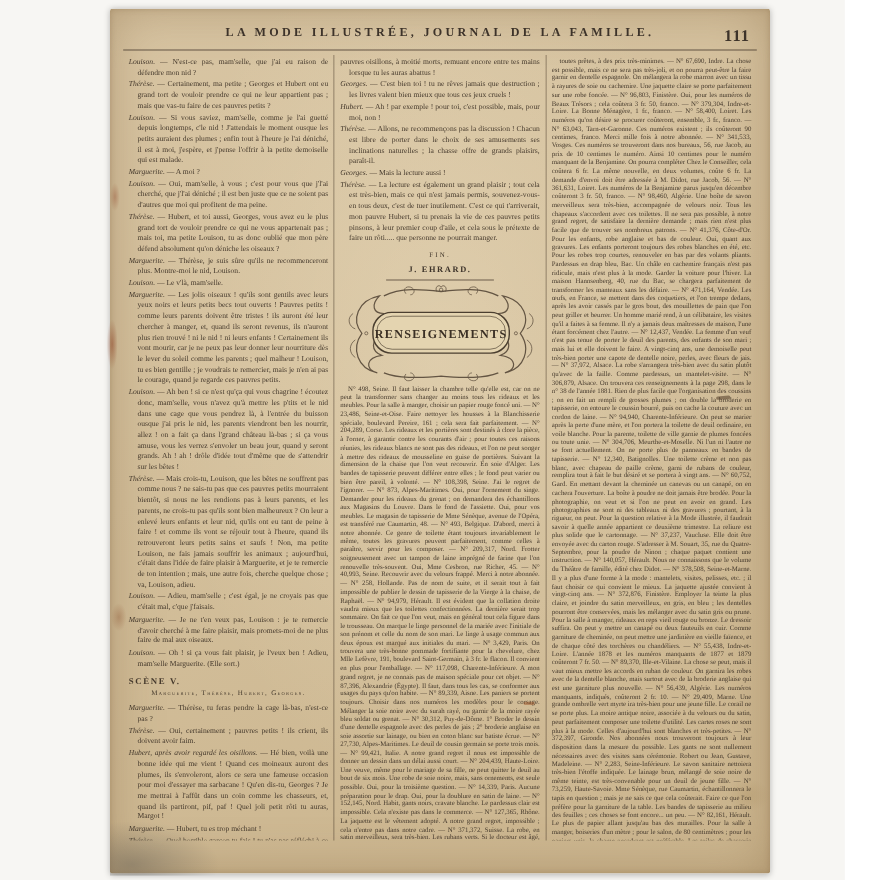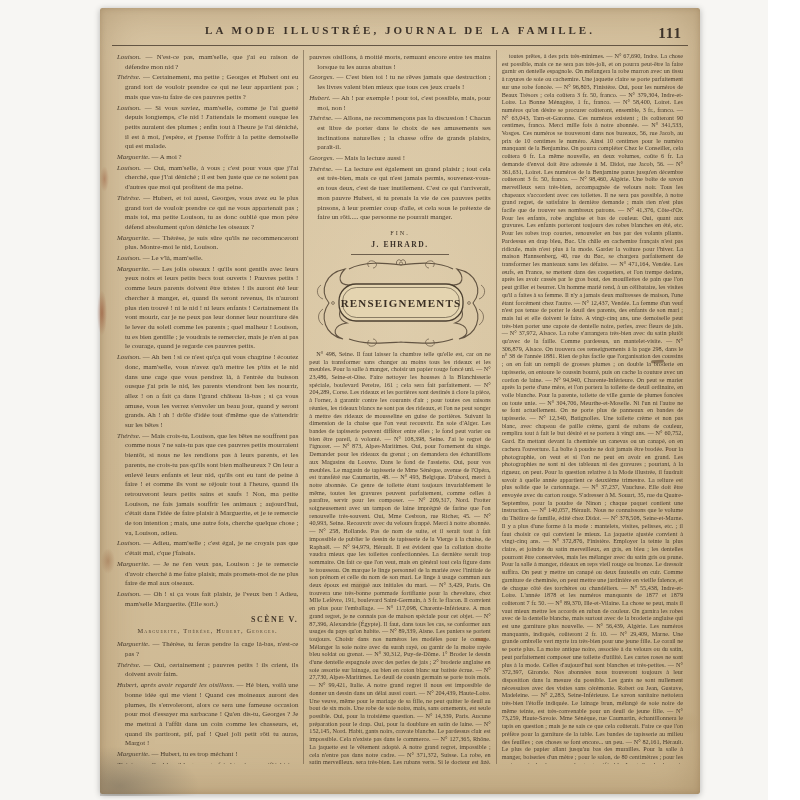--- a/index.html
+++ b/index.html
@@ -16,21 +16,21 @@
   .hdr-title{position:absolute;left:0;right:0;top:6px;text-align:center;
         font-size:11px;font-weight:bold;letter-spacing:3px;color:#3d332a;}
   .hdr-no{position:absolute;right:6px;top:7px;font-size:15px;font-weight:bold;color:#3d332a;letter-spacing:1px;}
   .hrule{border:0;border-top:1px solid rgba(62,50,38,.75);margin:3px 0 4px 0;}
   .cols{display:flex;height:714px;}
   .col{flex:1 1 0;padding:2px 5px 0 5px;overflow:hidden;color:#45392c;}
   .col+.col{border-left:1px solid rgba(70,56,40,.45);}
   p.dlg{margin:0 0 1px 0;font-size:6.9px;line-height:9.7px;text-align:justify;
         padding-left:8px;text-indent:-8px;}
   p.dlg i{font-style:italic;}
-  p.scene{margin:7px 0 3px 0;text-align:right;font-size:8px;font-weight:bold;letter-spacing:1.5px;text-indent:0;padding:0;}
+  p.scene{margin:7px 0 3px 0;text-align:left;font-size:8px;font-weight:bold;letter-spacing:1.5px;text-indent:0;padding:0;}
   p.cast{margin:0 0 5px 0;text-align:center;font-size:6.4px;font-variant:small-caps;letter-spacing:1.2px;text-indent:0;padding:0;}
   .fin{text-align:center;font-size:6.3px;letter-spacing:2px;margin:7px 0 4px 0;color:#45392c;}
   .sig{text-align:center;font-size:7.6px;font-weight:bold;letter-spacing:1.5px;color:#3d332a;margin:0 0 4px 0;}
   .sigrule{width:54%;margin:5px auto 4px auto;border:0;border-top:1px solid rgba(62,50,38,.7);}
   .banner{display:block;margin:0 auto 3px auto;}
   .ads{font-size:6.2px;line-height:7.7px;text-align:justify;color:#463a2d;margin:0;text-indent:7px;}
   .stain{position:absolute;pointer-events:none;}
   .s1{left:-3px;top:282px;width:10px;height:46px;background:radial-gradient(ellipse,rgba(146,74,44,.55),rgba(146,74,44,0) 70%);}
   .s2{left:0px;top:158px;width:9px;height:26px;background:radial-gradient(ellipse,rgba(150,80,50,.40),rgba(150,80,50,0) 70%);}
   .s3{left:1px;top:540px;width:14px;height:26px;background:radial-gradient(ellipse,rgba(140,85,50,.38),rgba(140,85,50,0) 70%);}

